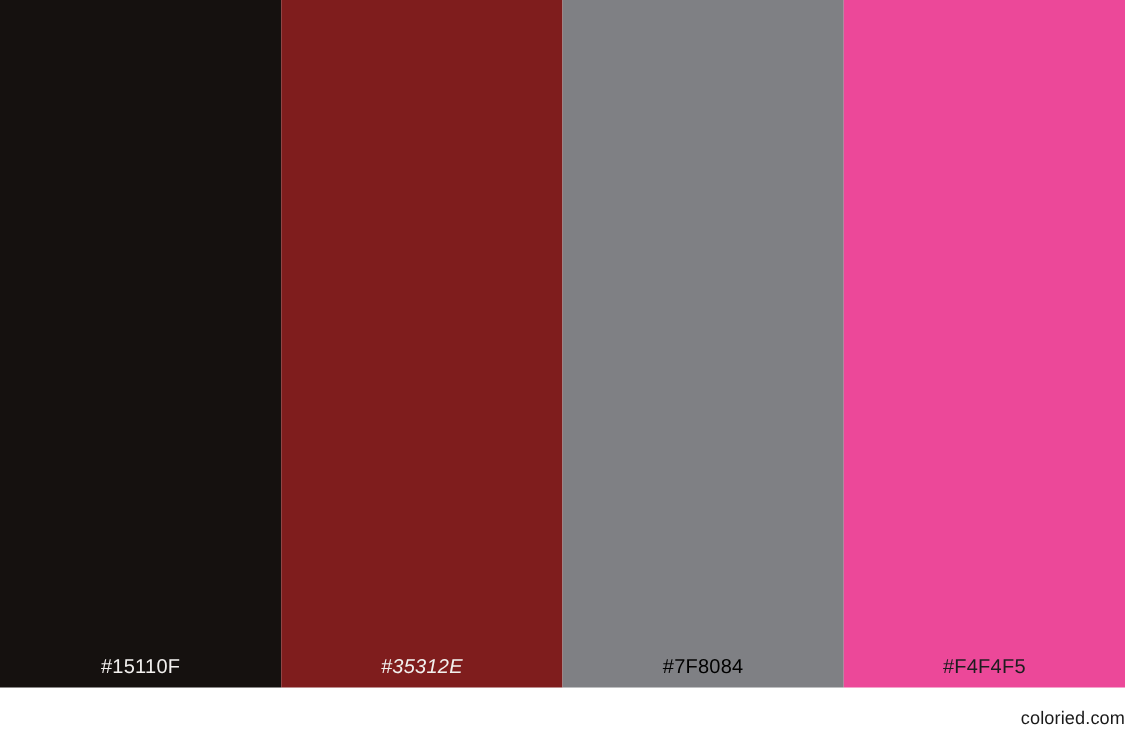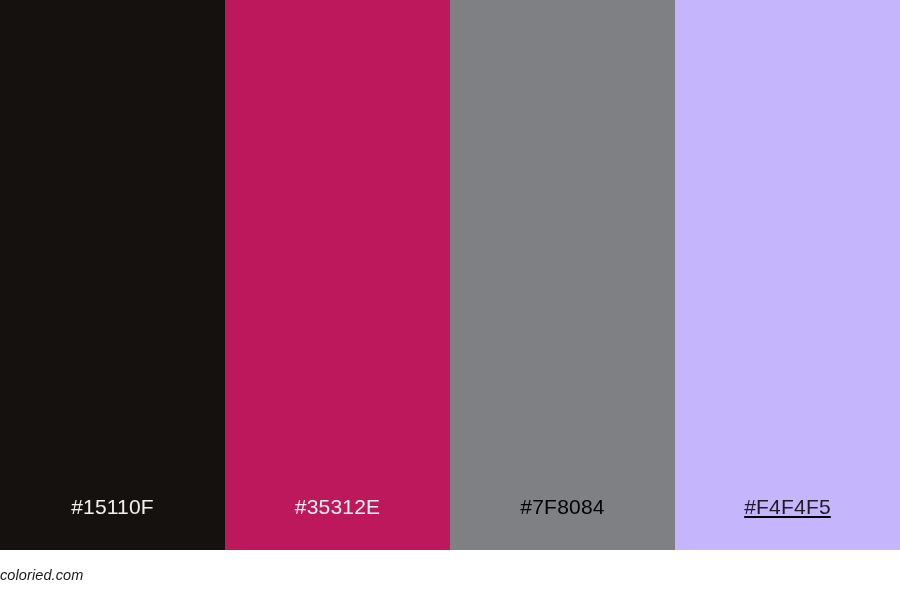--- a/index.html
+++ b/index.html
@@ -40,39 +40,38 @@
     display: flex;
     align-items: flex-end;
     justify-content: center;
     box-sizing: border-box;
   }
 
   .swatch-label {
     display: block;
     width: 100%;
     text-align: center;
-    font-size: 21px;
+    font-size: 16px;
     font-weight: 400;
     letter-spacing: 0.2px;
     line-height: 1;
-    padding-bottom: 33px;
+    padding-bottom: 8px;
     user-select: text;
     white-space: nowrap;
   }
 
   
   #footer {
     flex: 1 1 50px;
     width: 900px;
     height: 50px;
     background: #ffffff;
     display: flex;
     align-items: center;
-    justify-content: flex-start;
-    font-style: italic;
+    justify-content: flex-end;
   }
 
   #site-credit {
     font-size: 14.5px;
     font-weight: 400;
     color: #1a1a1a;
     line-height: 1;
     letter-spacing: 0.1px;
     white-space: nowrap;
   }
@@ -81,30 +80,30 @@
 <body>
 
 <div id="palette-page">
 
   <div id="swatch-strip">
 
     <div class="swatch" style="background-color: rgb(21, 17, 15);">
       <span class="swatch-label" style="color: rgb(242, 240, 238);">#15110F</span>
     </div>
 
-    <div class="swatch" style="background-color: #be185d;">
+    <div class="swatch" style="background-color: #7f1d1d; font-style: italic;">
       <span class="swatch-label" style="color: rgb(242, 240, 238);">#35312E</span>
     </div>
 
     <div class="swatch" style="background-color: rgb(127, 128, 132);">
       <span class="swatch-label" style="color: #000000;">#7F8084</span>
     </div>
 
 
-    <div class="swatch" style="background-color: #c4b5fd; text-decoration: underline;">
+    <div class="swatch" style="background-color: #ec4899;">
       <span class="swatch-label" style="color: rgb(29, 29, 31);">#F4F4F5</span>
     </div>
 
   </div>
 
   <div id="footer">
     <span id="site-credit">coloried.com</span>
   </div>
 
 </div>

